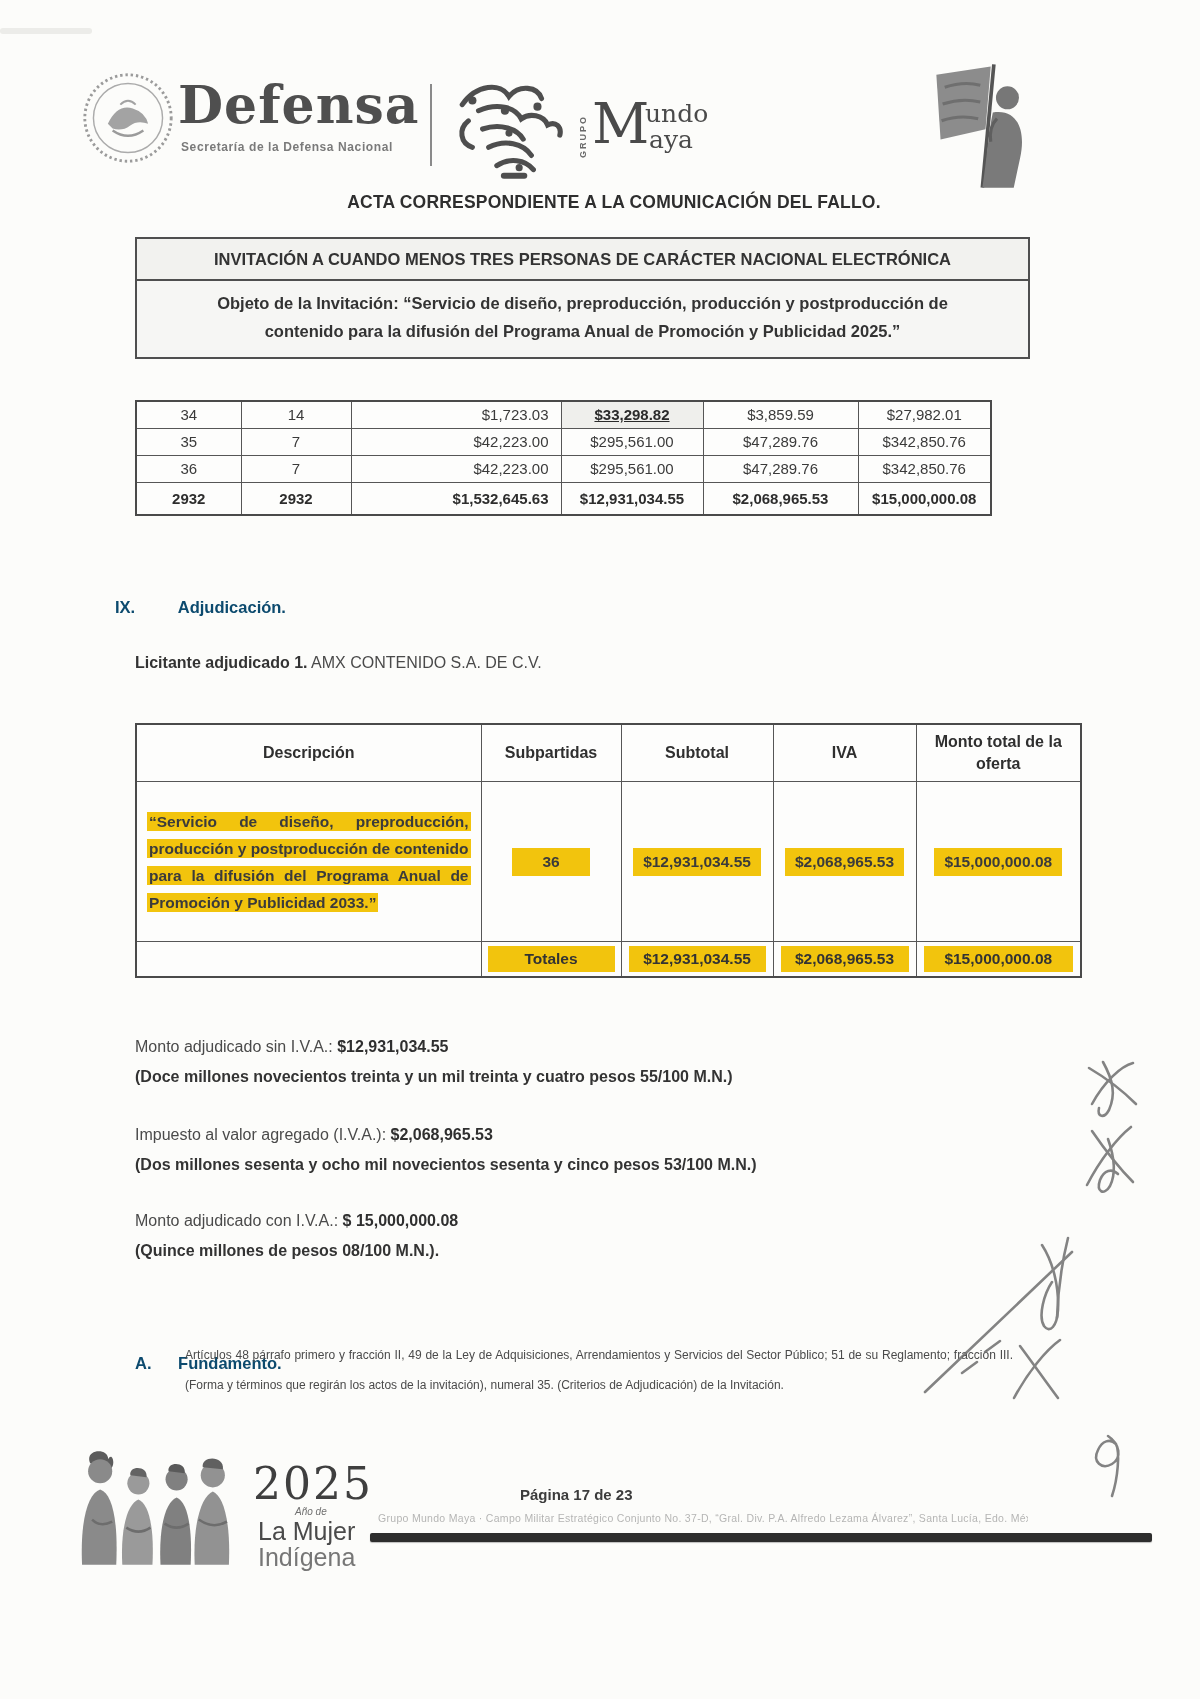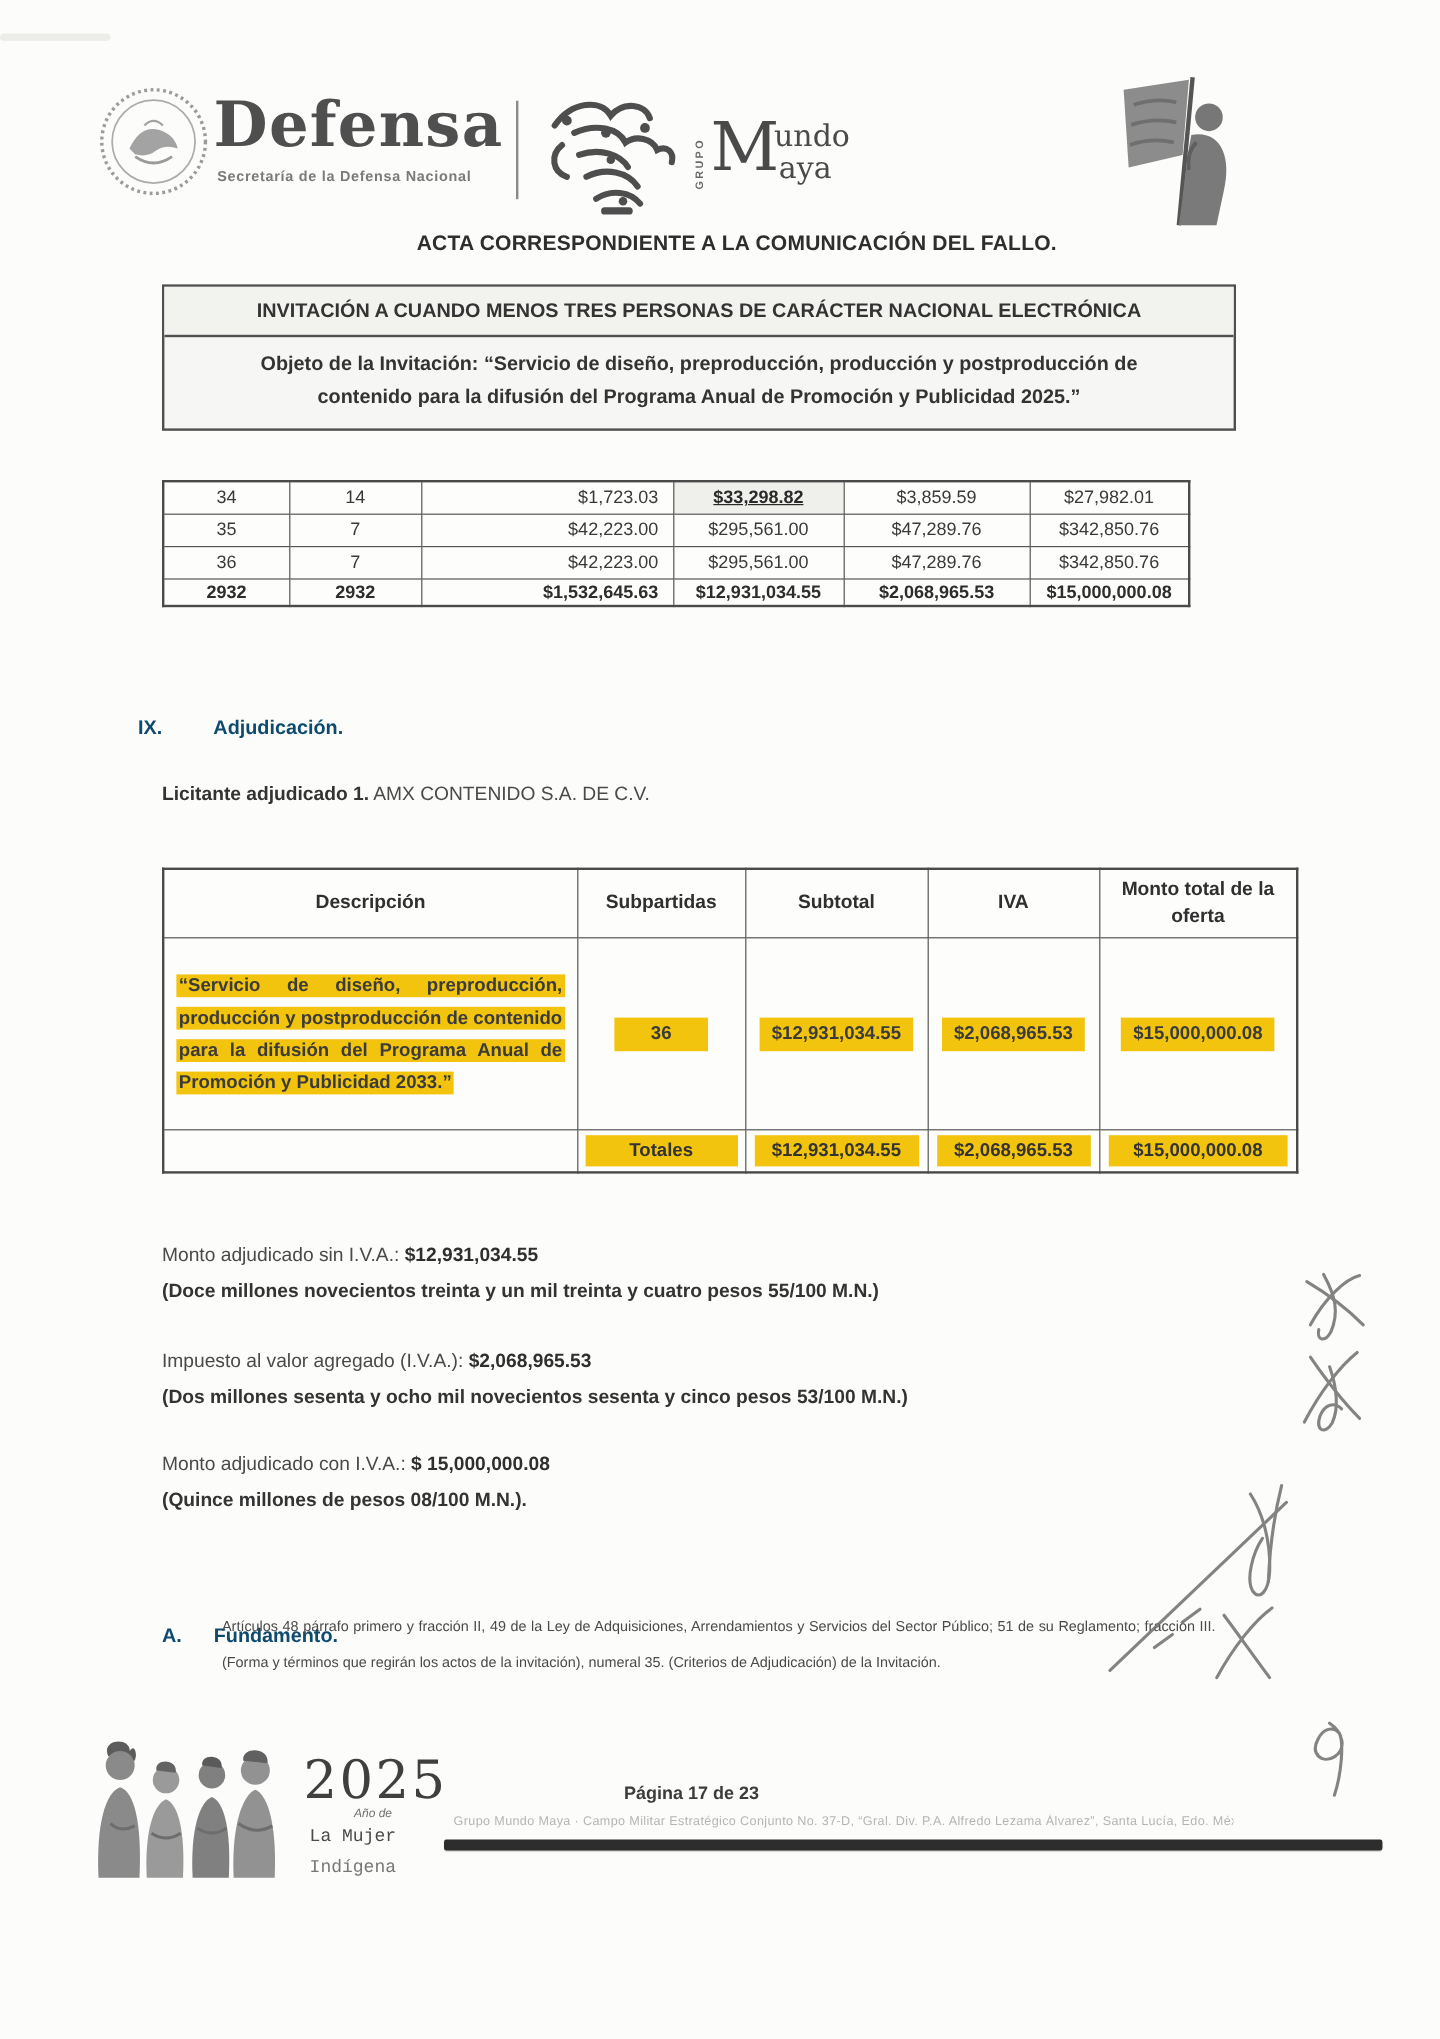--- a/index.html
+++ b/index.html
@@ -22,21 +22,21 @@
 
   
   .inv-box{border:2px solid #4f4f4f;background:#f6f6f4;}
   .inv-top{padding:7px 10px 6px;border-bottom:2px solid #4f4f4f;text-align:center;font-weight:700;font-size:16.5px;color:#333;line-height:27px;background:#f2f2ef;}
   .inv-obj{padding:8px 40px 12px;text-align:center;font-weight:700;font-size:16.5px;color:#333;line-height:28px;}
 
   
   table{border-collapse:collapse;table-layout:fixed;}
   .t1{border:2px solid #4a4a4a;font-size:15px;color:#3a3a3a;}
   .t1 td{border:1.5px solid #565656;height:27px;padding:1px 8px;text-align:center;vertical-align:middle;background:#fdfdfc;}
-  .t1 tr.total td{font-weight:700;height:23px;color:#2d2d2d;}
+  .t1 tr.total td{font-weight:700;height:33px;color:#2d2d2d;}
   .t1 td.money-r{text-align:right;padding-right:12px;}
   .t1 td.bold-ul{font-weight:700;text-decoration:underline;color:#2a2a2a;background:#efefec;}
 
   .sec-head{font-size:16.5px;font-weight:700;color:#0c4a6e;}
   .lic-line{font-size:16px;color:#4a4a4a;}
   .lic-line b{color:#333;}
 
   .t2{border:2px solid #4a4a4a;font-size:15.5px;color:#3a3a3a;}
   .t2 th{border:1.5px solid #565656;font-weight:700;font-size:16px;color:#2f2f2f;padding:6px 4px;background:#fdfdfc;line-height:22px;}
   .t2 td{border:1.5px solid #565656;vertical-align:middle;background:#fdfdfc;}
@@ -50,21 +50,21 @@
 
   .amount-block{font-size:16px;line-height:30px;color:#4a4a4a;width:920px;}
   .amount-block .val{font-weight:700;color:#2f2f2f;}
   .amount-block .words{font-weight:700;color:#333;}
 
   .fund-body{font-size:12px;line-height:30px;color:#4a4a4a;text-align:justify;}
 
   
   .year{font-family:"DejaVu Serif","Liberation Serif",serif;font-size:44px;color:#3f3f3f;letter-spacing:2px;}
   .year-sub{font-size:10px;color:#6f6f6f;font-style:italic;}
-  .campaign{font-family:Liberation Mono, monospace;font-size:15px;color:#4a4a4a;line-height:26px;}
+  .campaign{font-family:Liberation Sans, sans-serif;font-size:25px;color:#4a4a4a;line-height:26px;}
   .campaign-2{opacity:.75;}
   .page-label{font-size:15px;font-weight:700;color:#3c3c3c;}
   .address{font-size:10.5px;color:#8f8f8f;opacity:.65;letter-spacing:.3px;filter:blur(.3px);white-space:nowrap;overflow:hidden;}
   .footer-bar{background:#2d2d2d;height:9px;border-radius:2px;box-shadow:0 1px 1px rgba(0,0,0,.25);}
   .artifact{background:#dcdcd8;border-radius:3px;}
 </style>
 </head>
 <body>
 
 <div class="page">

